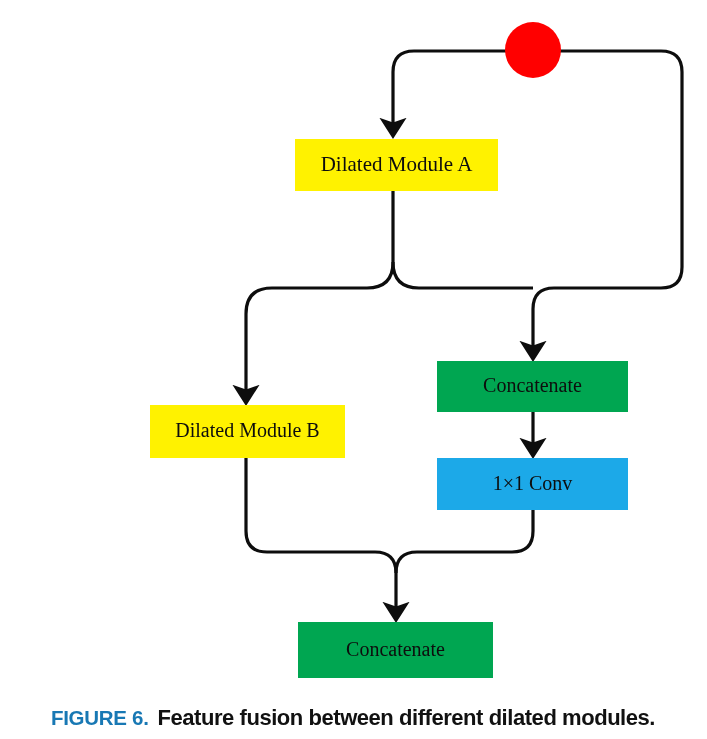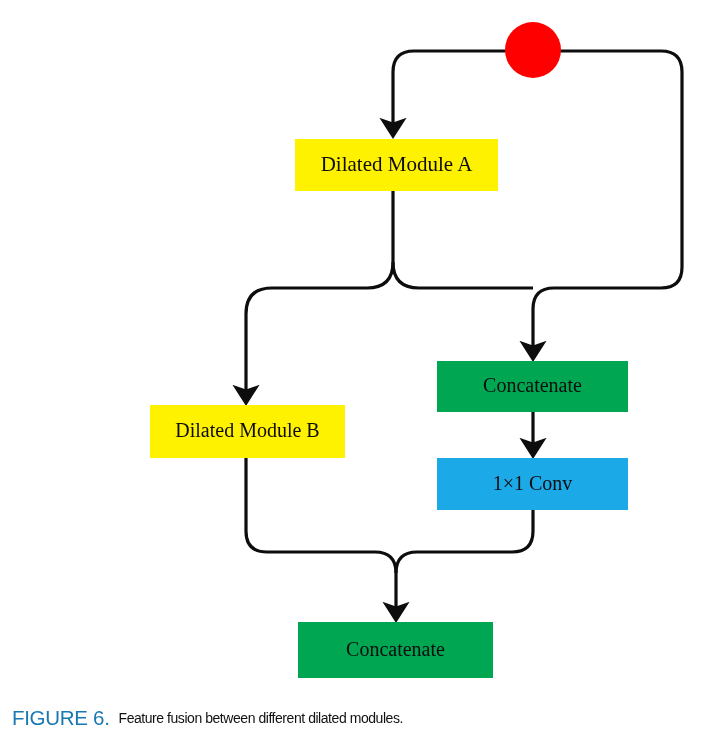--- a/index.html
+++ b/index.html
@@ -40,29 +40,30 @@
     width: 707px;
     height: 42px;
     display: flex;
     align-items: center;
     padding-left: 12px;
     box-sizing: border-box;
     white-space: nowrap;
   }
   .caption-figno {
     font-family: "Liberation Sans", "DejaVu Sans", sans-serif;
-    font-weight: normal;
+    font-weight: bold;
     font-size: 20.5px;
     letter-spacing: -0.3px;
     margin-right: 9px;
+    margin-left: 39px;
   }
   .caption-text {
     font-family: "Liberation Sans", "DejaVu Sans", sans-serif;
-    font-weight: normal;
-    font-size: 14px;
+    font-weight: bold;
+    font-size: 22px;
     letter-spacing: -0.45px;
     color: #111111;
   }
 </style>
 </head>
 <body>
 
 <div id="figure-root">
 
   <svg id="flow-svg" viewBox="0 0 707 700">

